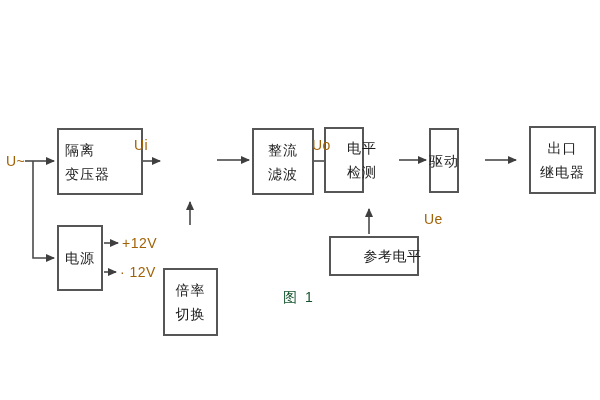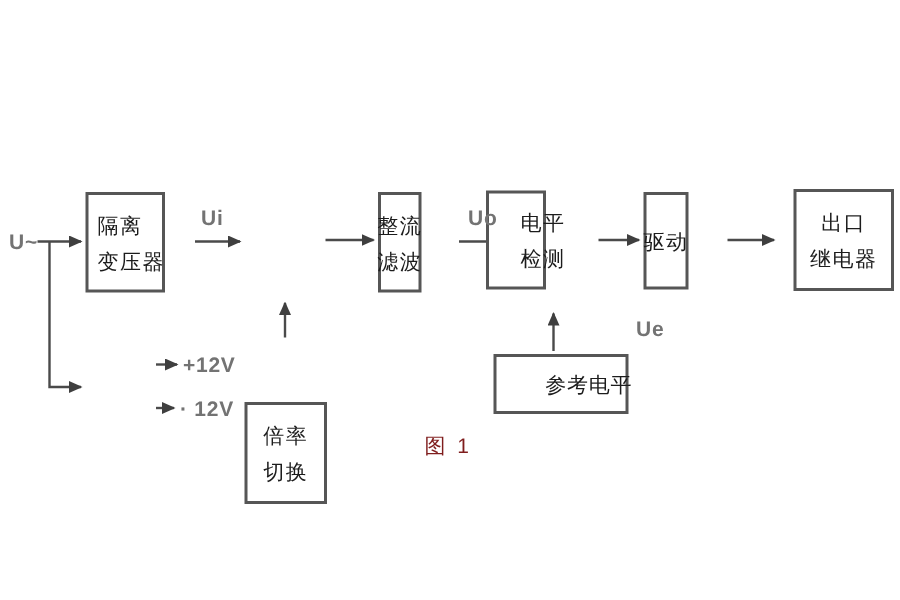--- a/index.html
+++ b/index.html
@@ -21,30 +21,30 @@
     gap:10px;
     color:#1c1c1c;
     font-size:14px;
     letter-spacing:1px;
     line-height:1;
     white-space:nowrap;
   }
   .box.align-left{align-items:flex-start;padding-left:6px;}
   .lbl{
     position:absolute;
-    color:#737373;
+    color:#a16207;
     font-size:14px;
-    font-weight:700;
+    font-weight:400;
     line-height:1;
     letter-spacing:0.5px;
     white-space:nowrap;
   }
   .caption{
     position:absolute;
-    color:#7f1d1d;
+    color:#14532d;
     font-size:14px;
     letter-spacing:2px;
     line-height:1;
     white-space:nowrap;
   }
 </style>
 </head>
 <body>
 
 <div class="stage">
@@ -63,45 +63,48 @@
       <polyline points="306,161 338,161" marker-end="url(#ah)"></polyline>
       <polyline points="399,160 426,160" marker-end="url(#ah)"></polyline>
       <polyline points="485,160 516,160" marker-end="url(#ah)"></polyline>
       <polyline points="104,243 118,243" marker-end="url(#ah)"></polyline>
       <polyline points="104,272 116,272" marker-end="url(#ah)"></polyline>
       <polyline points="190,225 190,202" marker-end="url(#ah)"></polyline>
       <polyline points="369,234 369,209" marker-end="url(#ah)"></polyline>
     </g>
   </svg>
 
-  <div class="box align-left" style="left:57px;top:128px;width:53px;height:67px;">
+  <div class="box align-left" style="left:57px;top:128px;width:86px;height:67px;">
     <span>隔离</span>
     <span>变压器</span>
   </div>
 
 
-  <div class="box" style="left:252px;top:128px;width:29px;height:67px;">
+  <div class="box" style="left:252px;top:128px;width:62px;height:67px;">
     <span>整流</span>
     <span>滤波</span>
   </div>
 
   <div class="box" style="left:324px;top:127px;width:32px;height:66px;padding-left:36px;">
     <span>电平</span>
     <span>检测</span>
   </div>
 
   <div class="box" style="left:429px;top:128px;width:30px;height:65px;">
     <span>驱动</span>
   </div>
 
   <div class="box" style="left:529px;top:126px;width:67px;height:68px;">
     <span>出口</span>
     <span>继电器</span>
   </div>
 
+  <div class="box" style="left:57px;top:225px;width:46px;height:66px;">
+    <span>电源</span>
+  </div>
 
   <div class="box" style="left:163px;top:224px;width:55px;height:68px;margin-top:44px;">
     <span>倍率</span>
     <span>切换</span>
   </div>
 
   <div class="box" style="left:329px;top:236px;width:90px;height:40px;letter-spacing:0.5px;padding-left:37px;">
     <span>参考电平</span>
   </div>
 

